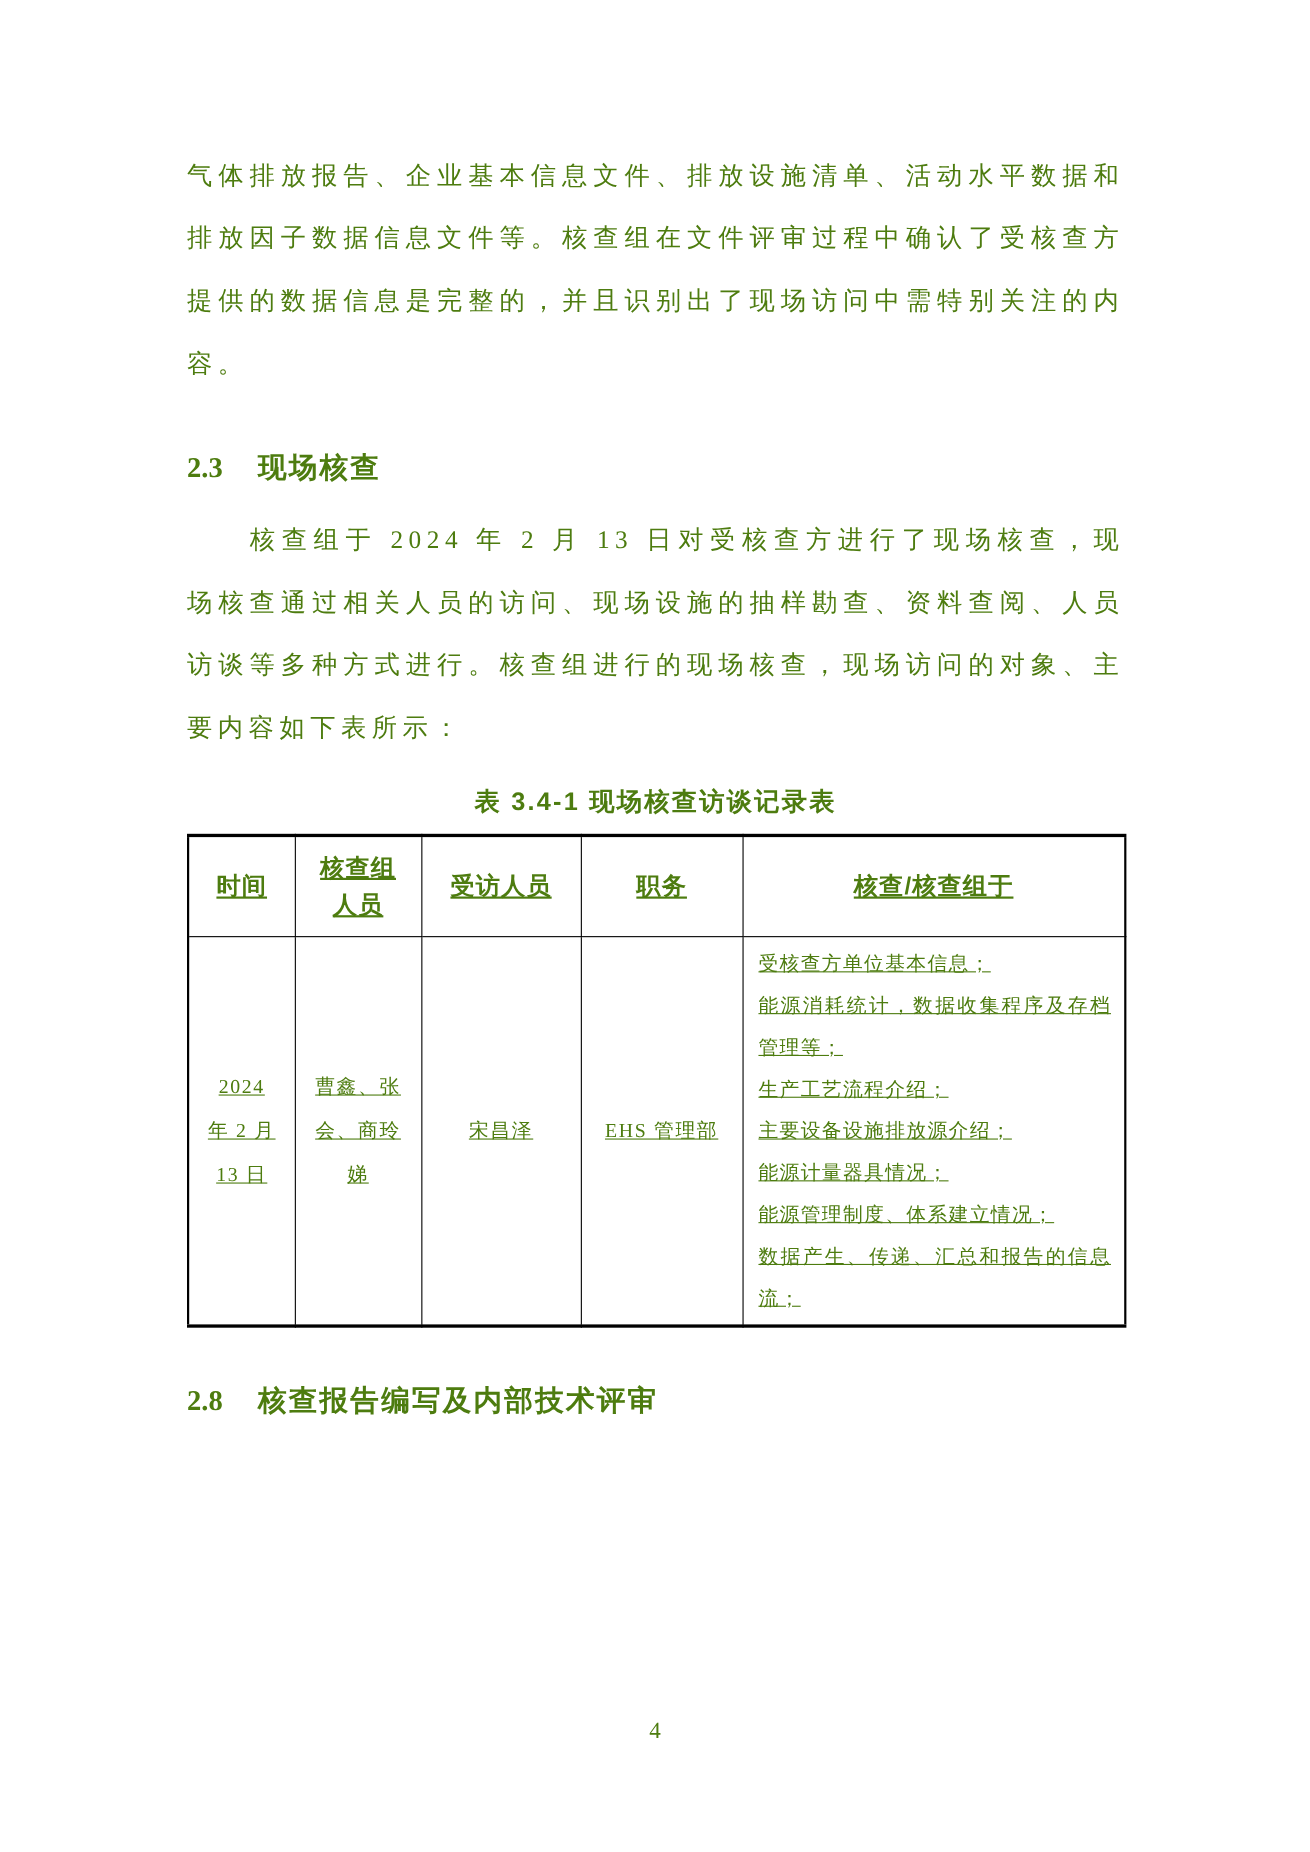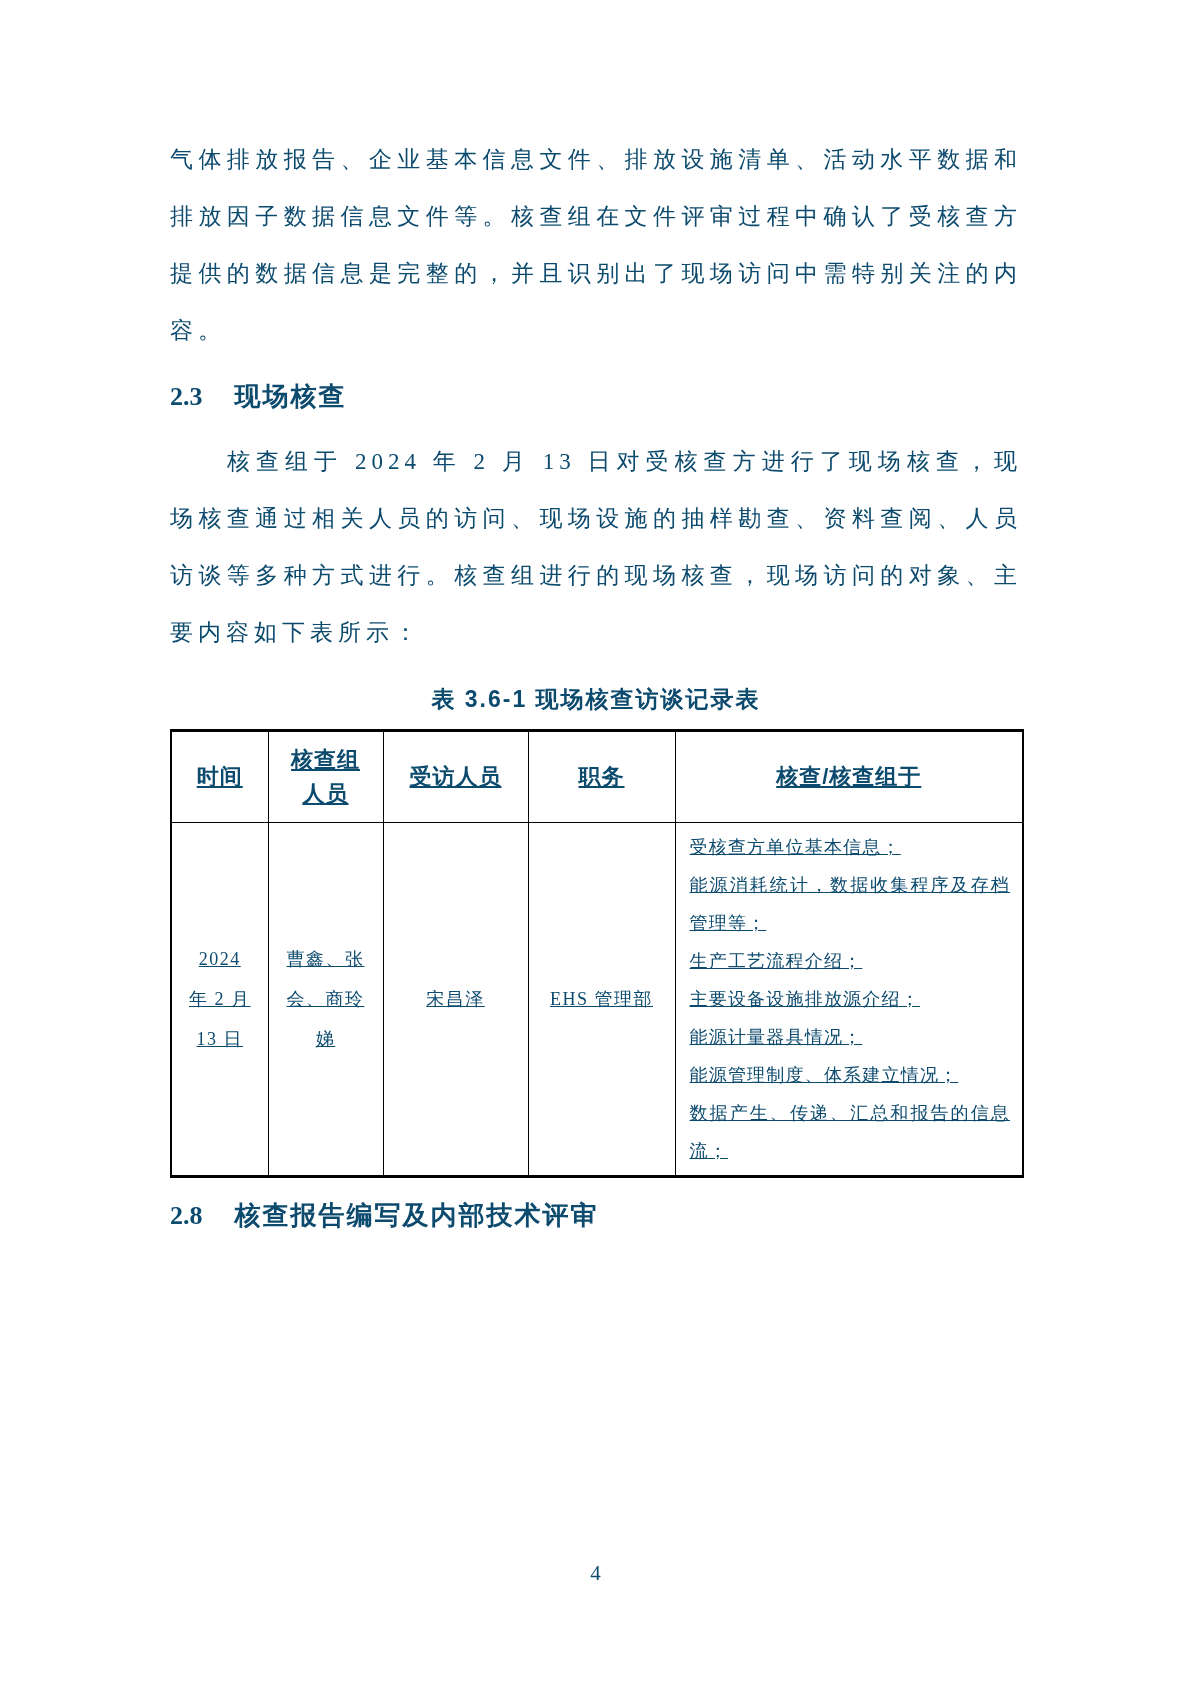--- a/index.html
+++ b/index.html
@@ -2,36 +2,36 @@
 <html lang="zh"><head>
 <meta charset="utf-8">
 <style>
   html, body { margin: 0; padding: 0; background: #ffffff; }
   .page {
     position: relative;
     width: 1191px;
     height: 1684px;
     margin: 0 auto;
     background: #ffffff;
-    color: #0c4a6e;
+    color: #4d7c0f;
     box-sizing: border-box;
     padding: 131px 169px 0 170px;
     font-family: "Liberation Serif", "DejaVu Serif", serif;
     overflow: hidden;
   }
   .para {
     margin: 0;
     font-size: 23px;
     line-height: 57px;
     letter-spacing: 5px;
     text-align: justify;
   }
   .para.indent { text-indent: 57px; }
   .heading {
-    margin: 15px 0 14px 0;
+    margin: 44px 0 14px 0;
     font-size: 26px;
     line-height: 44px;
     font-weight: bold;
     font-family: "Liberation Sans", "DejaVu Sans", sans-serif;
     letter-spacing: 2px;
   }
   .heading .h-num {
     font-family: "Liberation Serif", "DejaVu Serif", serif;
     letter-spacing: 0;
     margin-right: 32px;
@@ -105,21 +105,21 @@
 
 <div class="page">
 
   <p class="para">气体排放报告、企业基本信息文件、排放设施清单、活动水平数据和排放因子数据信息文件等。核查组在文件评审过程中确认了受核查方提供的数据信息是完整的，并且识别出了现场访问中需特别关注的内容。</p>
 
 
   <h2 class="heading"><span class="h-num">2.3</span><span class="h-title">现场核查</span></h2>
 
   <p class="para indent">核查组于 2024 年 2 月 13 日对受核查方进行了现场核查，现场核查通过相关人员的访问、现场设施的抽样勘查、资料查阅、人员访谈等多种方式进行。核查组进行的现场核查，现场访问的对象、主要内容如下表所示：</p>
 
-  <p class="caption">表 3.6-1 现场核查访谈记录表</p>
+  <p class="caption">表 3.4-1 现场核查访谈记录表</p>
 
   <table class="record-table">
     <colgroup>
       <col style="width:97px">
       <col style="width:115px">
       <col style="width:145px">
       <col style="width:147px">
       <col style="width:348px">
     </colgroup>
     <thead>

